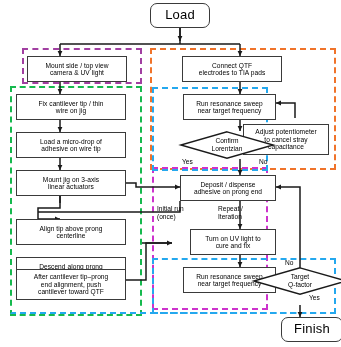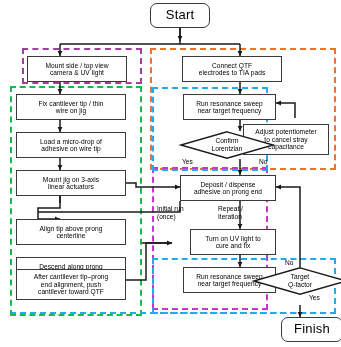--- a/index.html
+++ b/index.html
@@ -158,21 +158,21 @@
 
       <path d="M180,201 L180,212 L38,212"></path>
 
       <path d="M126,280 L146,280 L146,243 L172,243"></path>
 
       <path d="M295,145 L295,124"></path>
       <path d="M300,257 L300,271"></path>
     </g>
   </svg>
 
-  <div class="node terminator" style="left:150px; top:3px; width:60px; height:25px;">Start</div>
+  <div class="node terminator" style="left:150px; top:3px; width:60px; height:25px;">Load</div>
 
   <div class="node terminator" style="left:265px; top:317px; width:62px; height:25px;margin-left:16px;">Finish</div>
 
   <div class="node" style="left:27px; top:56px; width:100px; height:26px;">
     <span style="white-space:pre-line;">Mount side / top view
 camera &amp; UV light</span>
   </div>
 
   <div class="node" style="left:182px; top:56px; width:100px; height:26px;">
     <span style="white-space:pre-line;">Connect QTF

